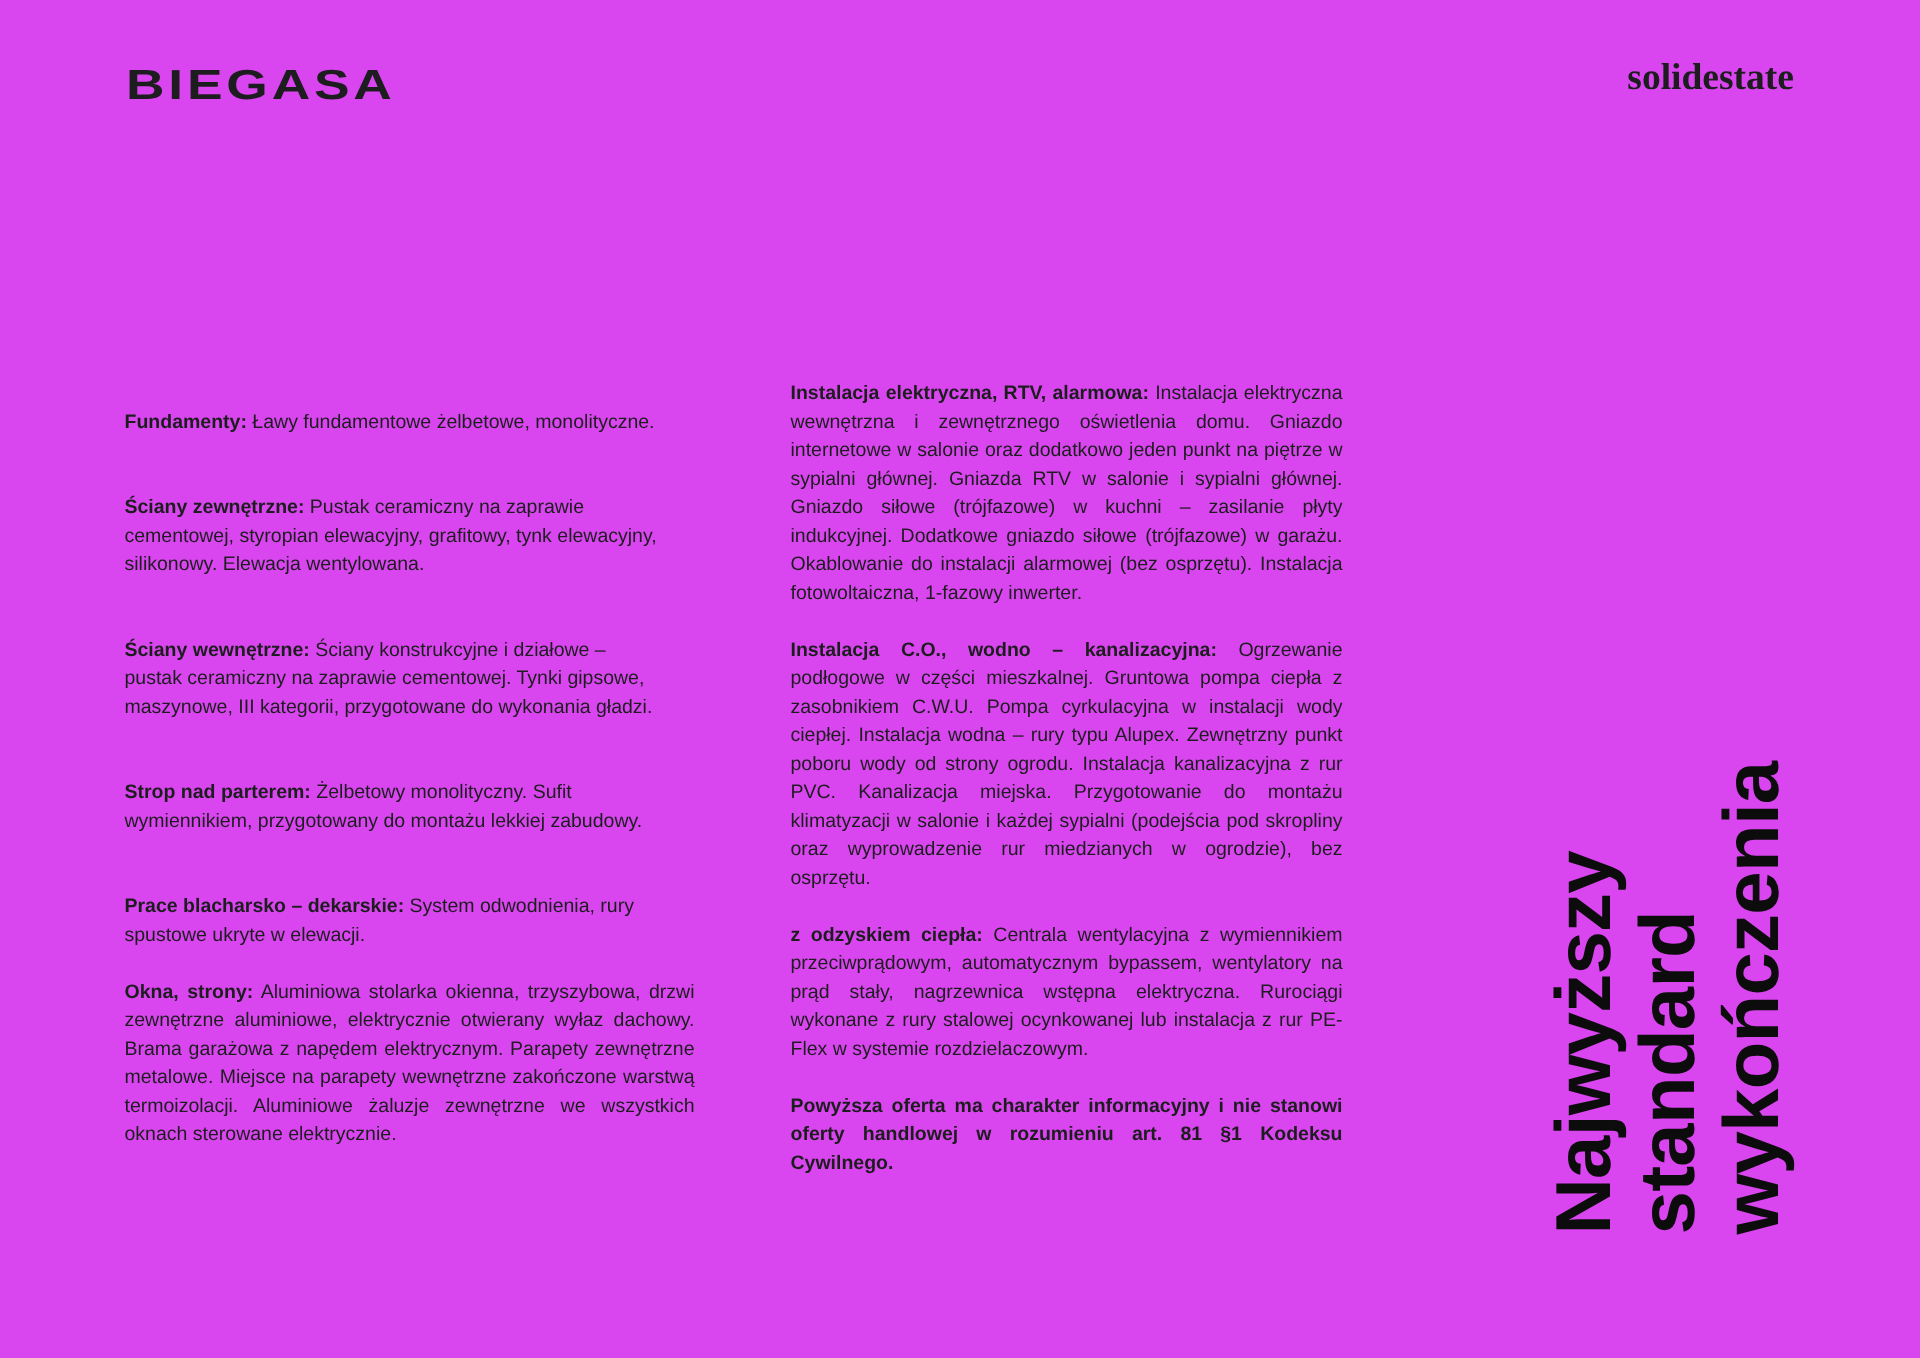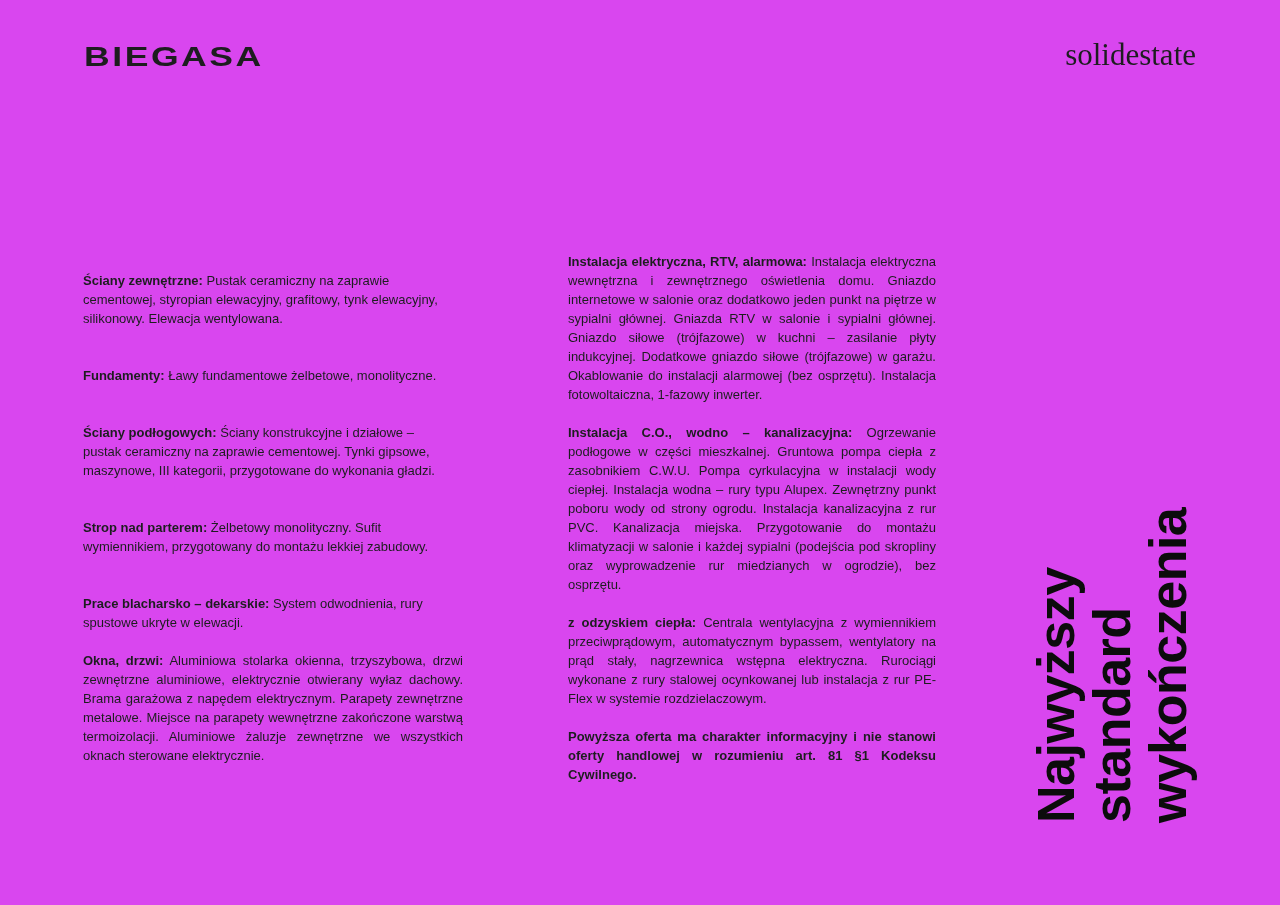--- a/index.html
+++ b/index.html
@@ -25,30 +25,30 @@
     line-height: 1;
     transform: scaleX(1.27);
     transform-origin: left center;
     white-space: nowrap;
   }
   .brand {
     position: absolute;
     right: 84px;
     top: 39px;
     font-family: "Liberation Serif", "DejaVu Serif", serif;
-    font-size: 31px;
-    font-weight: 400;
+    font-size: 25px;
+    font-weight: 700;
     line-height: 1;
     white-space: nowrap;
   }
 
   
   .col { position: absolute; top: 252px; }
   .col-left  { left: 83px;  width: 380px; }
-  .col-right { left: 568px; width: 368px; }
+  .col-right { left: 527px; width: 368px; }
 
   p.spec {
     margin: 0 0 19px 0;
     font-size: 13px;
     line-height: 19px;
   }
   .lbl { font-weight: 700; }
   .block { display: block; }
   .preline { white-space: pre-line; }
   .just { text-align: justify; }
@@ -78,42 +78,42 @@
 </head>
 <body>
 
 <div class="page">
 
   <div class="logo">BIEGASA</div>
   <div class="brand">solidestate</div>
 
   <div class="col col-left">
     <p class="spec preline">
+      <span class="lbl">Fundamenty:</span><span> Ławy fundamentowe żelbetowe, monolityczne.</span>
+    </p>
+    <p class="spec preline">
       <span class="lbl">Ściany zewnętrzne:</span><span> Pustak ceramiczny na zaprawie
 cementowej, styropian elewacyjny, grafitowy, tynk elewacyjny,
 silikonowy. Elewacja wentylowana.</span>
     </p>
     <p class="spec preline">
-      <span class="lbl">Fundamenty:</span><span> Ławy fundamentowe żelbetowe, monolityczne.</span>
-    </p>
-    <p class="spec preline">
-      <span class="lbl">Ściany podłogowych:</span><span> Ściany konstrukcyjne i działowe –
+      <span class="lbl">Ściany wewnętrzne:</span><span> Ściany konstrukcyjne i działowe –
 pustak ceramiczny na zaprawie cementowej. Tynki gipsowe,
 maszynowe, III kategorii, przygotowane do wykonania gładzi.</span>
     </p>
     <p class="spec preline">
       <span class="lbl">Strop nad parterem:</span><span> Żelbetowy monolityczny. Sufit
 wymiennikiem, przygotowany do montażu lekkiej zabudowy.</span>
     </p>
     <p class="spec preline">
       <span class="lbl">Prace blacharsko – dekarskie:</span><span> System odwodnienia, rury
 spustowe ukryte w elewacji.</span>
     </p>
     <p class="spec just">
-      <span class="lbl">Okna, drzwi:</span><span> Aluminiowa stolarka okienna, trzyszybowa, drzwi zewnętrzne aluminiowe, elektrycznie otwierany wyłaz dachowy. Brama garażowa z napędem elektrycznym. Parapety zewnętrzne metalowe. Miejsce na parapety wewnętrzne zakończone warstwą termoizolacji. Aluminiowe żaluzje zewnętrzne we wszystkich oknach sterowane elektrycznie.</span>
+      <span class="lbl">Okna, strony:</span><span> Aluminiowa stolarka okienna, trzyszybowa, drzwi zewnętrzne aluminiowe, elektrycznie otwierany wyłaz dachowy. Brama garażowa z napędem elektrycznym. Parapety zewnętrzne metalowe. Miejsce na parapety wewnętrzne zakończone warstwą termoizolacji. Aluminiowe żaluzje zewnętrzne we wszystkich oknach sterowane elektrycznie.</span>
     </p>
   </div>
 
   <div class="col col-right">
     <p class="spec just">
       <span class="lbl">Instalacja elektryczna, RTV, alarmowa:</span><span> Instalacja elektryczna wewnętrzna i zewnętrznego oświetlenia domu. Gniazdo internetowe w salonie oraz dodatkowo jeden punkt na piętrze w sypialni głównej. Gniazda RTV w salonie i sypialni głównej. Gniazdo siłowe (trójfazowe) w kuchni – zasilanie płyty indukcyjnej. Dodatkowe gniazdo siłowe (trójfazowe) w garażu. Okablowanie do instalacji alarmowej (bez osprzętu). Instalacja fotowoltaiczna, 1-fazowy inwerter.</span>
     </p>
     <p class="spec just">
       <span class="lbl">Instalacja C.O., wodno – kanalizacyjna:</span><span> Ogrzewanie podłogowe w części mieszkalnej. Gruntowa pompa ciepła z zasobnikiem C.W.U. Pompa cyrkulacyjna w instalacji wody ciepłej. Instalacja wodna – rury typu Alupex. Zewnętrzny punkt poboru wody od strony ogrodu. Instalacja kanalizacyjna z rur PVC. Kanalizacja miejska. Przygotowanie do montażu klimatyzacji w salonie i każdej sypialni (podejścia pod skropliny oraz wyprowadzenie rur miedzianych w ogrodzie), bez osprzętu.</span>
     </p>

